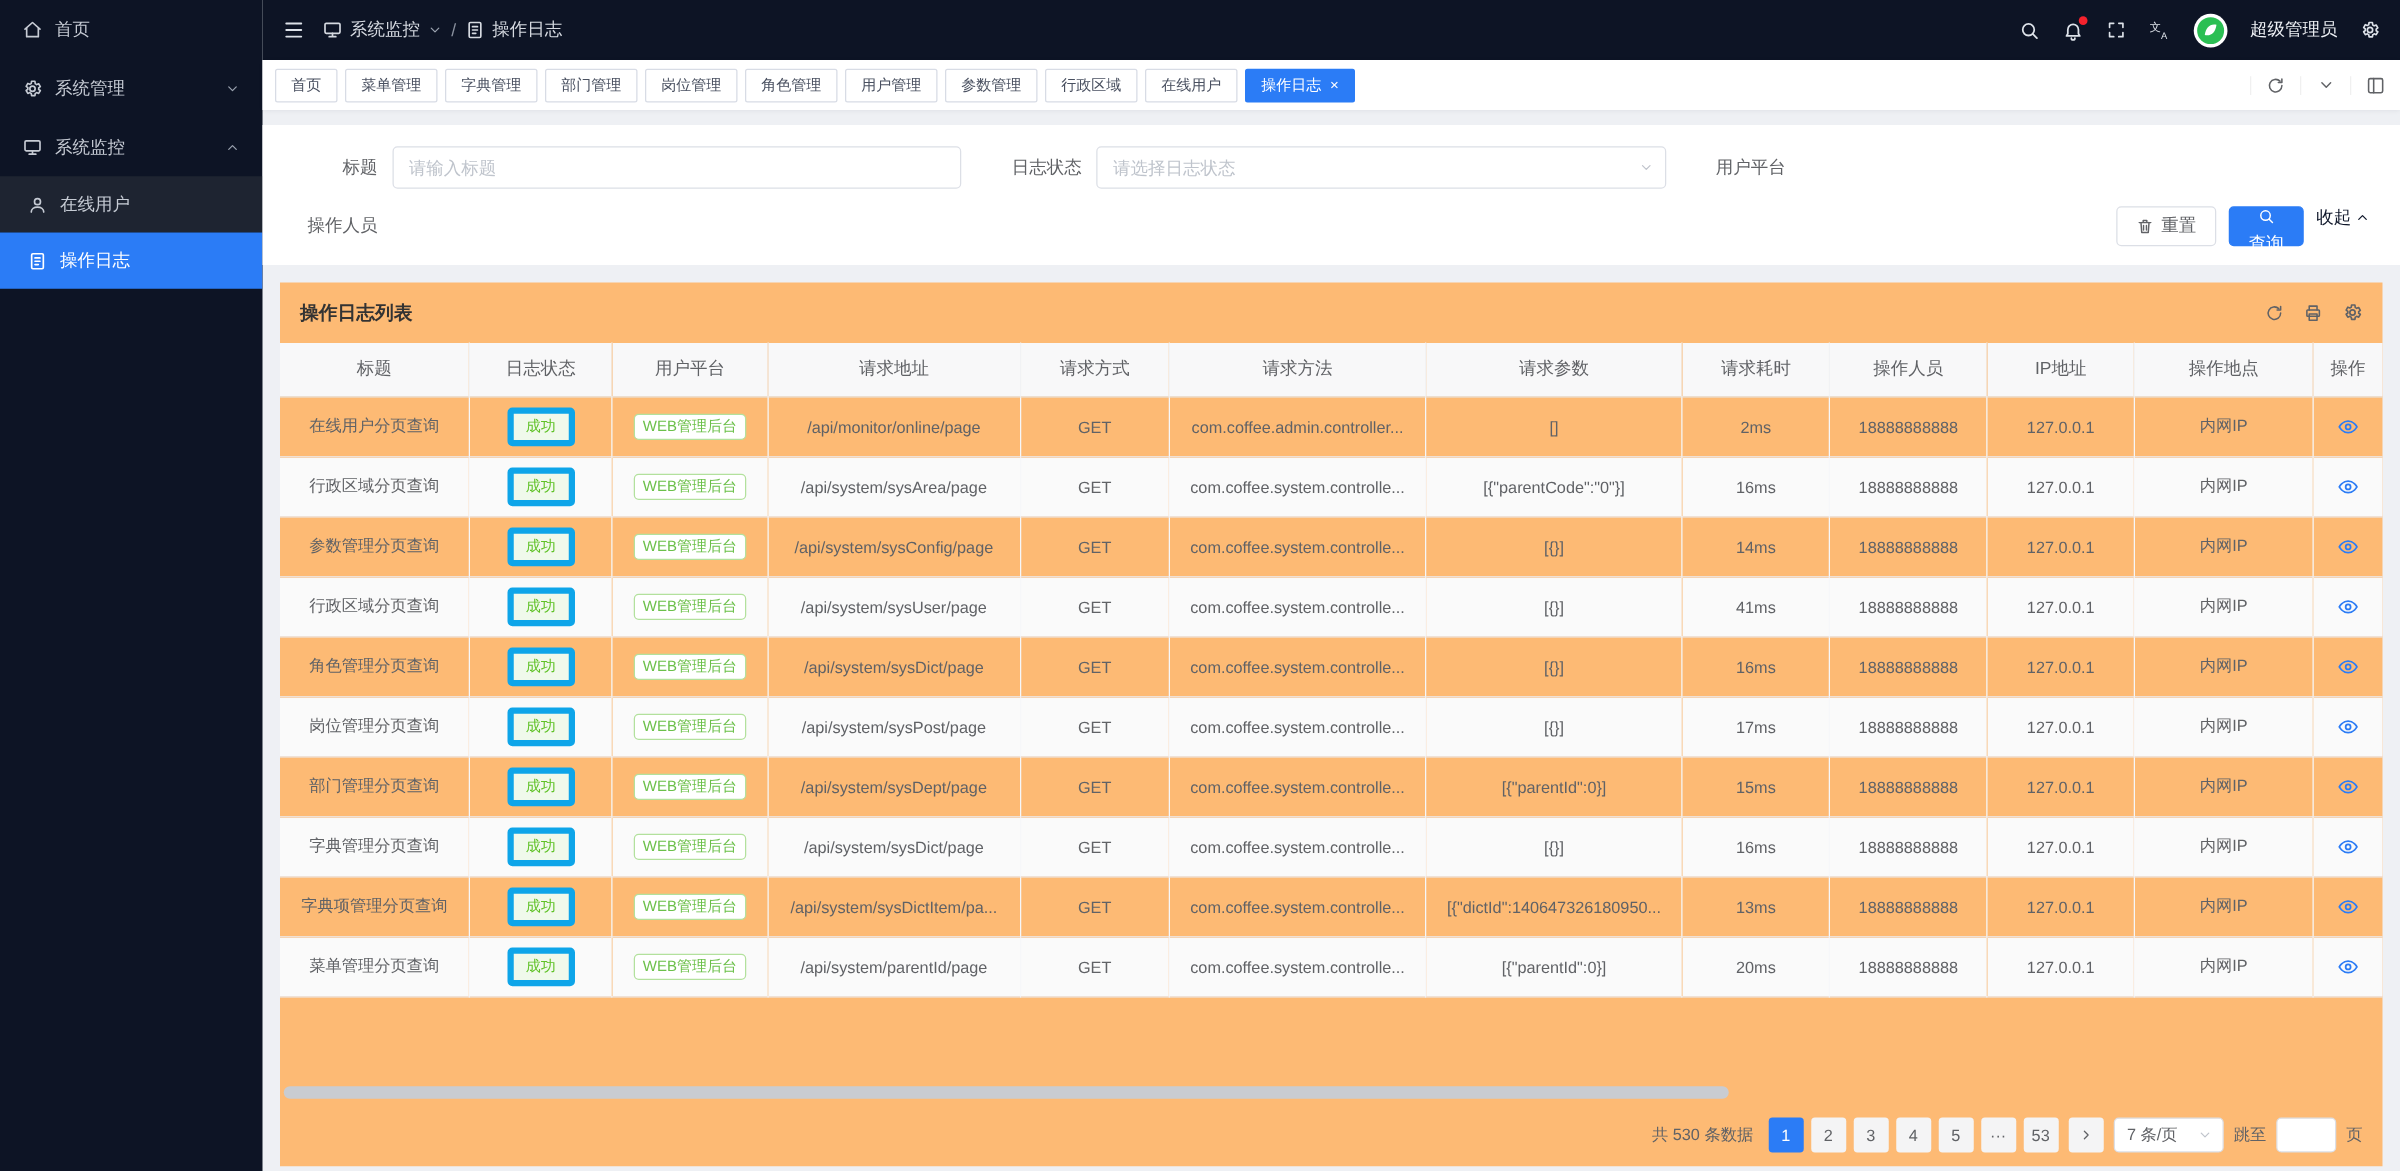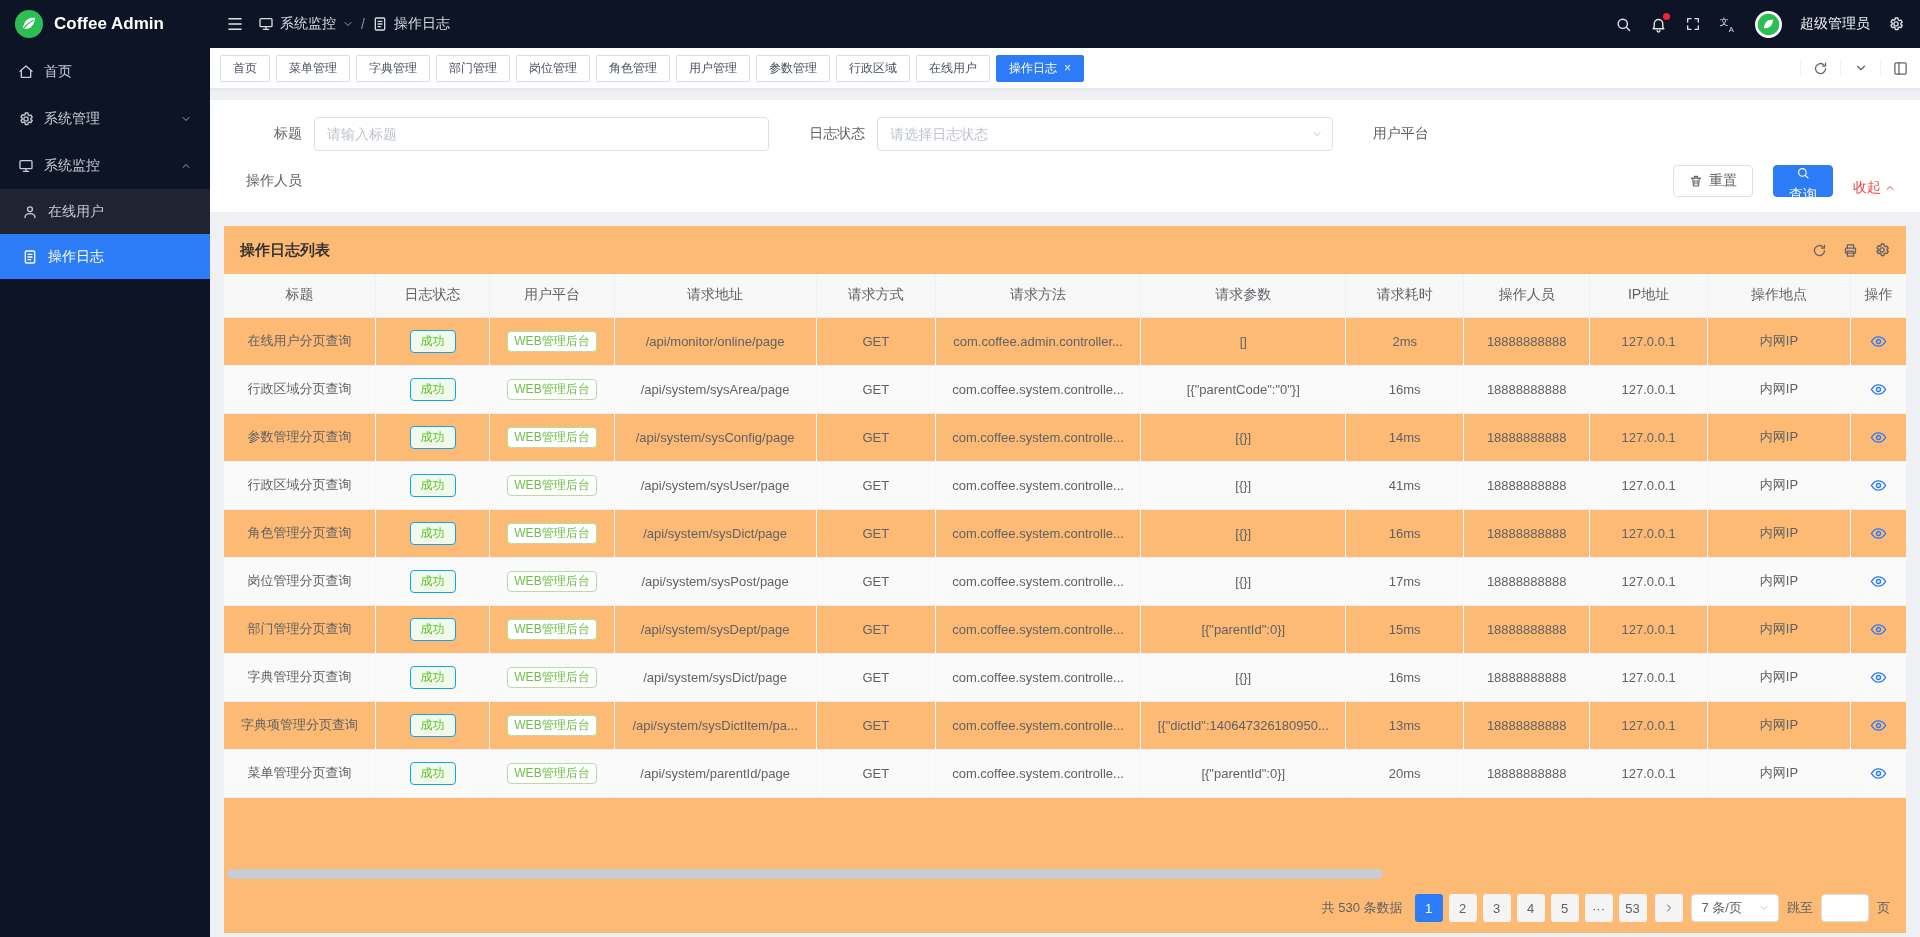--- a/index.html
+++ b/index.html
@@ -42,39 +42,39 @@
   .content { flex:1; display:flex; flex-direction:column; padding-top:12px; min-height:0; }
 
   .filter-card { background:#fff; padding:17px 24px 15px; flex-shrink:0; }
   .filter-grid { display:grid; grid-template-columns:1fr 1fr 1fr; gap:14px 28px; }
   .field { display:flex; align-items:center; }
   .field label { width:80px; text-align:right; padding-right:12px; color:#606266; font-size:14px; flex-shrink:0; }
   .control { flex:1; position:relative; }
   .control input { width:100%; height:34px; border:1px solid #dcdfe6; border-radius:4px; padding:0 30px 0 12px; font-size:14px; color:#333; background:#fff; }
   .control input::placeholder { color:#bfc4cc; }
   .control .chev { position:absolute; right:10px; top:50%; transform:translateY(-50%); color:#c0c4cc; display:flex; }
-  .filter-actions { grid-column:2 / 4; display:flex; align-items:flex-end; justify-content:flex-end; gap:20px; }
+  .filter-actions { grid-column:2 / 4; display:flex; align-items:flex-start; justify-content:flex-end; gap:10px; }
   .btn { height:32px; padding:0 15px; border-radius:4px; border:1px solid #dcdfe6; background:#fff; color:#606266; font-size:14px; display:inline-flex; align-items:center; gap:6px; cursor:pointer; font-family:inherit; }
   .btn.primary { background:#2b7cf6; border-color:#2b7cf6; color:#fff;flex-direction:column; }
-  .link { color:#ef4444; font-size:14px; display:inline-flex; align-items:center; gap:3px; cursor:pointer; text-decoration:none; }
+  .link { color:#0f172a; font-size:14px; display:inline-flex; align-items:center; gap:3px; cursor:pointer; text-decoration:none; }
 
   
   .table-card { background:#fdba74; margin:14px 14px 4px; flex:1; min-height:0; display:flex; flex-direction:column; }
   .card-head { height:48px; display:flex; align-items:center; padding:0 16px; flex-shrink:0; }
   .card-title { font-size:15px; font-weight:600; color:#333; }
   .card-tools { margin-left:auto; display:flex; align-items:center; gap:16px; color:#606266; }
   .tool { display:flex; align-items:center; cursor:pointer; }
 
   table { width:100%; border-collapse:collapse; table-layout:fixed; }
   th { height:43px; background:#f8f8f9; color:#606266; font-weight:400; font-size:14px; text-align:center; border-bottom:1px solid #e8eaec; border-right:1px solid #f1f2f4; overflow:hidden; white-space:nowrap; }
   td { height:48px; text-align:center; font-size:13px; color:#606266; border-bottom:1px solid #ebeef5; border-right:1px solid #f6f7f9; overflow:hidden; white-space:nowrap; text-overflow:ellipsis; padding:0 6px; }
   th:last-child, td:last-child { border-right:none; }
   tbody tr:nth-child(even) { background:#fafafa; }
   .fixed-col { border-left:1px solid #e4e7ed !important; box-shadow:-6px 0 8px -6px rgba(0,0,0,.18); }
-  .tag-success { background:#f0f9eb; color:#5fc126; border:1px solid #0ea5e9; border-radius:4px; padding:2px 10px; font-size:12px; display:inline-block; line-height:17px; }
+  .tag-success { background:#f0f9eb; color:#5fc126; border:5px solid #0ea5e9; border-radius:4px; padding:2px 10px; font-size:12px; display:inline-block; line-height:17px; }
   .tag-platform { background:#fff; color:#6cc04a; border:1px solid #b3e19d; border-radius:4px; padding:1px 6px; font-size:12px; display:inline-block; line-height:17px; }
   .eye { color:#2b7cf6; display:inline-flex; cursor:pointer; vertical-align:middle; }
 
   .table-spacer { flex:1; }
   .hscroll { height:12px; margin:0 3px 2px; flex-shrink:0; }
   .hscroll-thumb { width:69%; height:10px; background:#c9ccd1; border-radius:5px; cursor:pointer; }
 
   
   .pagination { height:50px; display:flex; align-items:center; justify-content:flex-end; gap:8px; padding:0 16px; font-size:13px; color:#606266; flex-shrink:0; }
   .page-total { margin-right:4px; }
@@ -84,30 +84,20 @@
   .page-size { height:28px; border:1px solid #dcdfe6; border-radius:4px; display:inline-flex; align-items:center; gap:16px; padding:0 8px 0 10px; color:#606266; cursor:pointer; background:#fff; }
   .page-size .chev { color:#c0c4cc; display:flex; }
   .jump-input { width:48px; height:28px; border:1px solid #dcdfe6; border-radius:4px; padding:0 6px; font-size:13px; }
 </style>
 </head>
 <body>
 
 <div class="app">
 
   <aside class="sidebar">
-    <div class="logo">
-      <span style="display:flex">
-        <svg viewBox="0 0 32 32" width="30" height="30">
-            <circle cx="16" cy="16" r="15" fill="#2bbf53"></circle>
-            <path d="M9.5 21c7.5 1.5 12-3.5 13-11.5-7.5-1.5-12 3.5-13 11.5z" fill="#fff"></path>
-            <path d="M10 21.5c3-5 7-7.5 11-9.5" stroke="#2bbf53" stroke-width="1.4" fill="none"></path>
-          </svg>
-      </span>
-      <span>Coffee Admin</span>
-    </div>
     <nav class="menu">
         <div class="menu-item">
     <span class="mi-icon">
             <svg viewBox="0 0 24 24" width="16" height="16" fill="none" stroke="currentColor" stroke-width="2" stroke-linecap="round" stroke-linejoin="round">
               <path d="M3 11l9-8 9 8"></path>
               <path d="M5 10v10h14V10"></path>
             </svg>
           </span>
     <span class="mi-label">首页</span>
 

